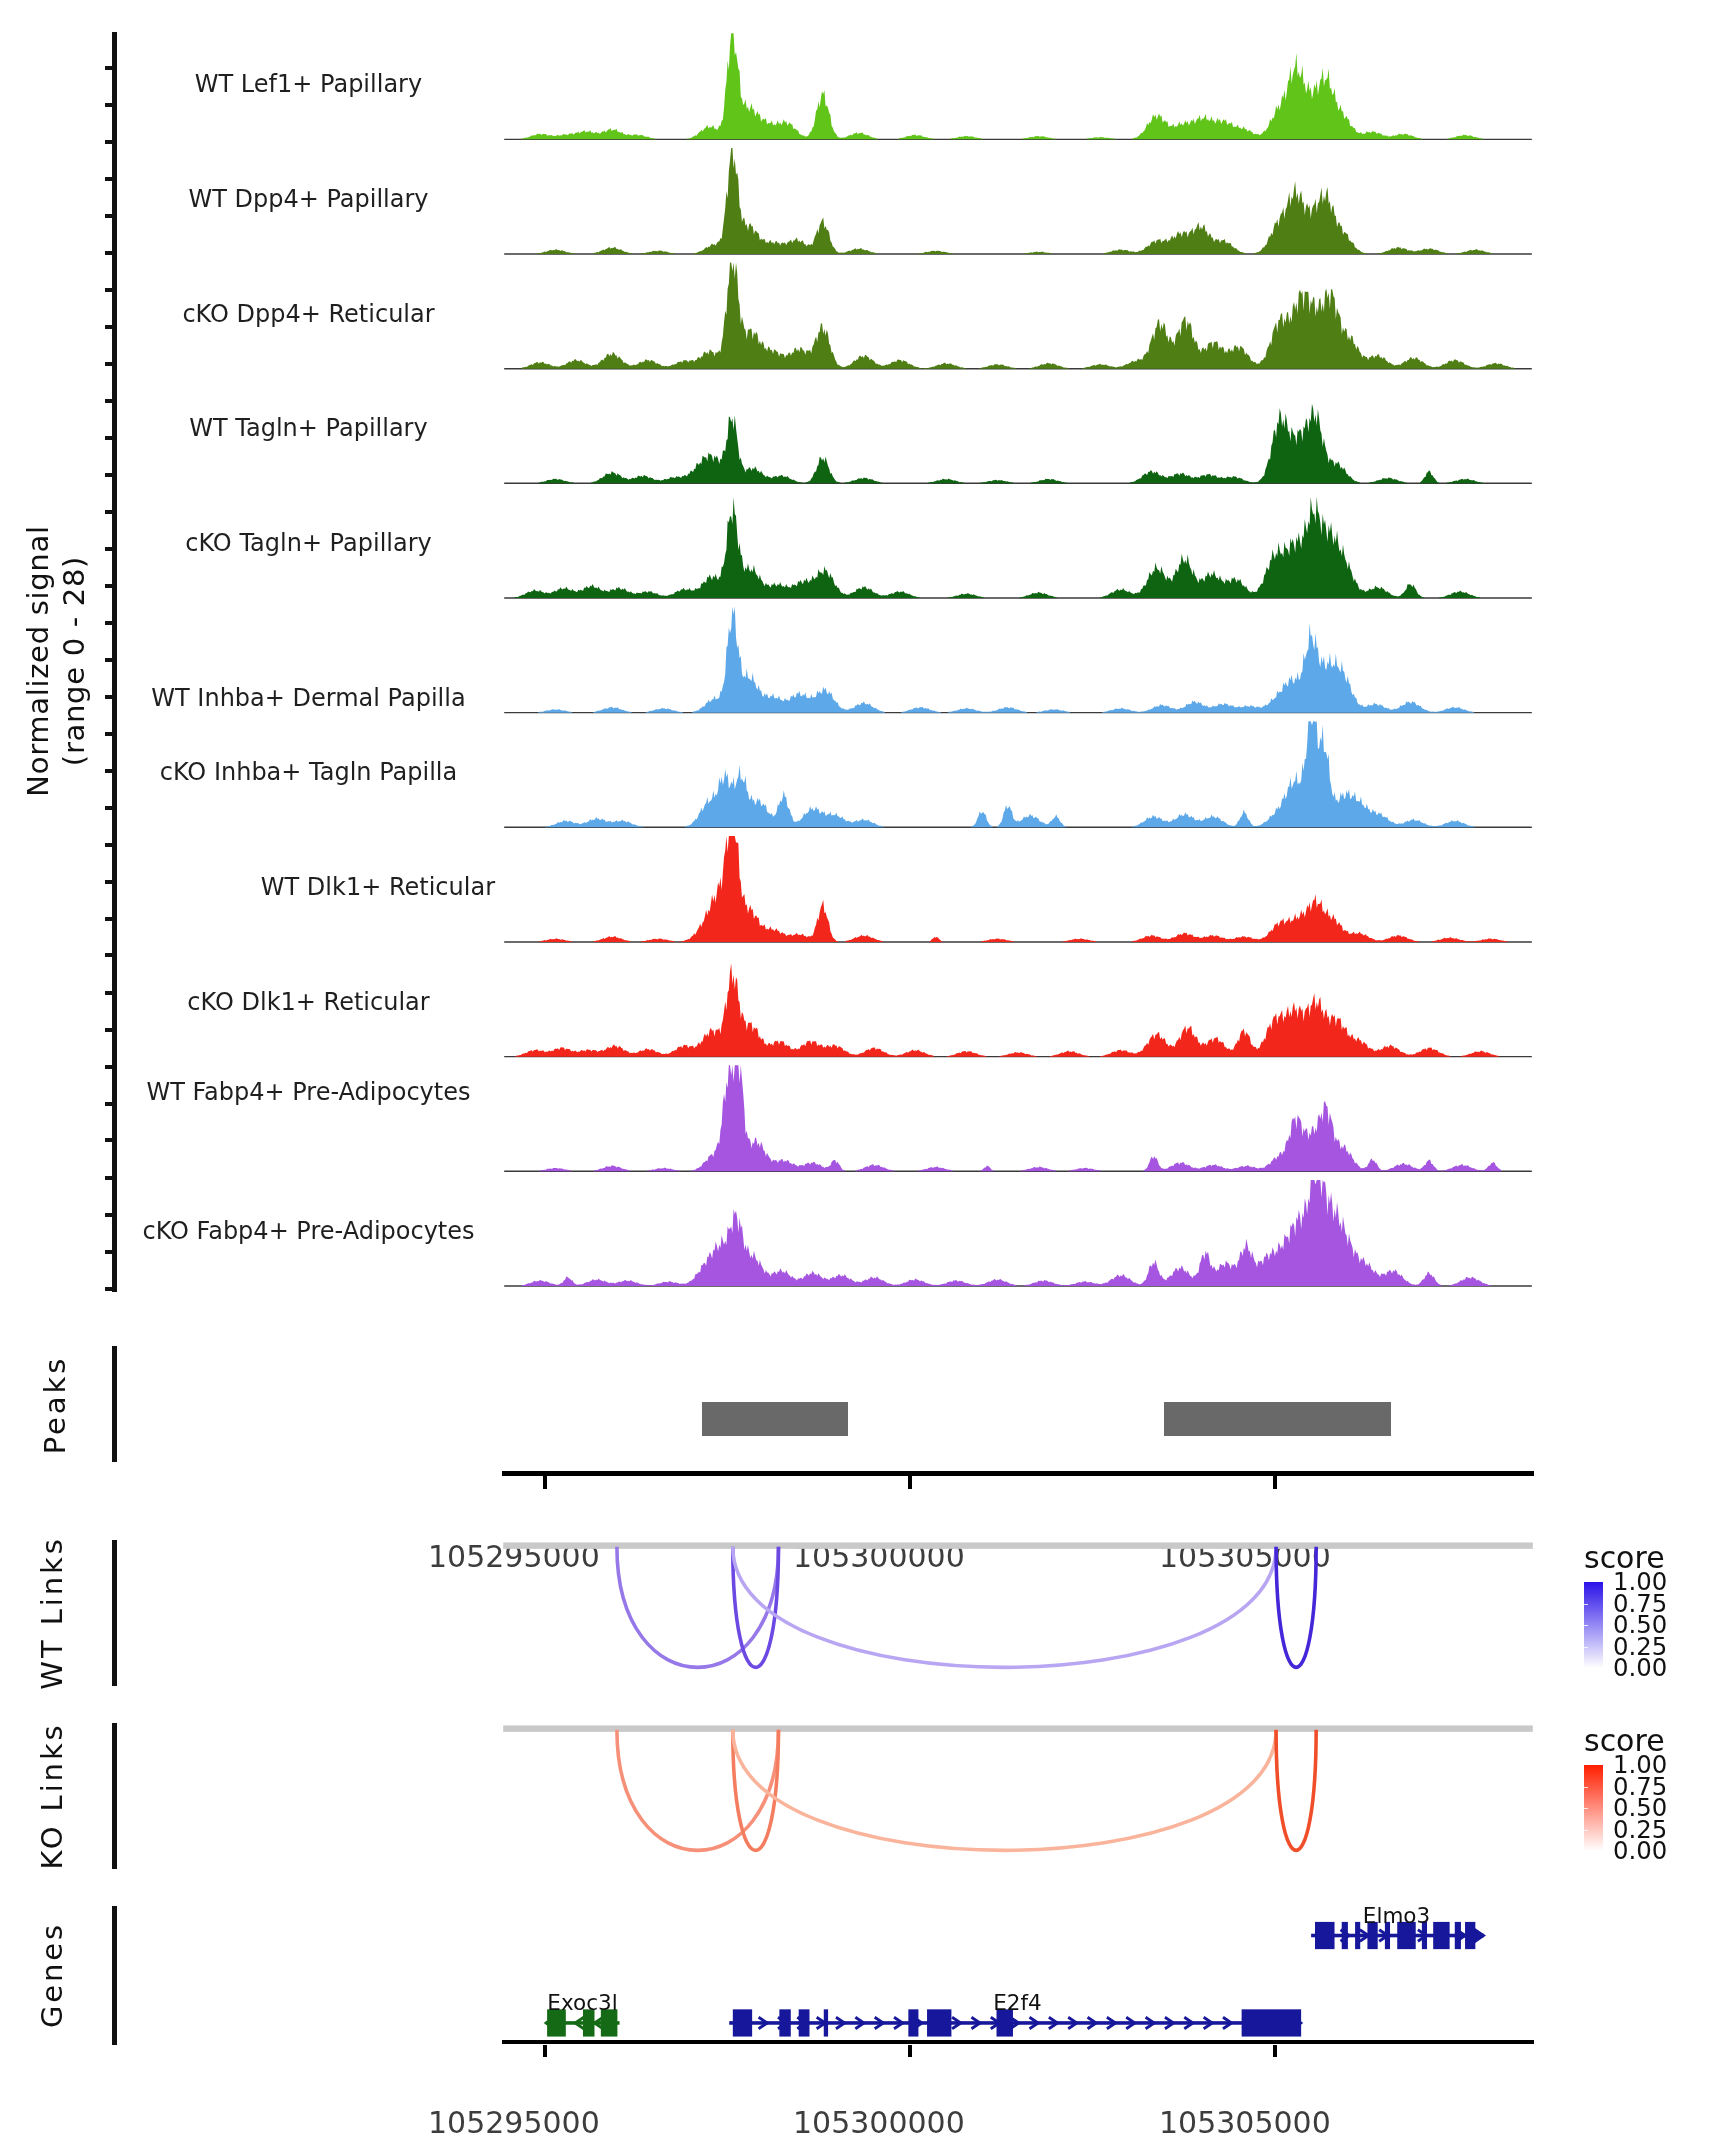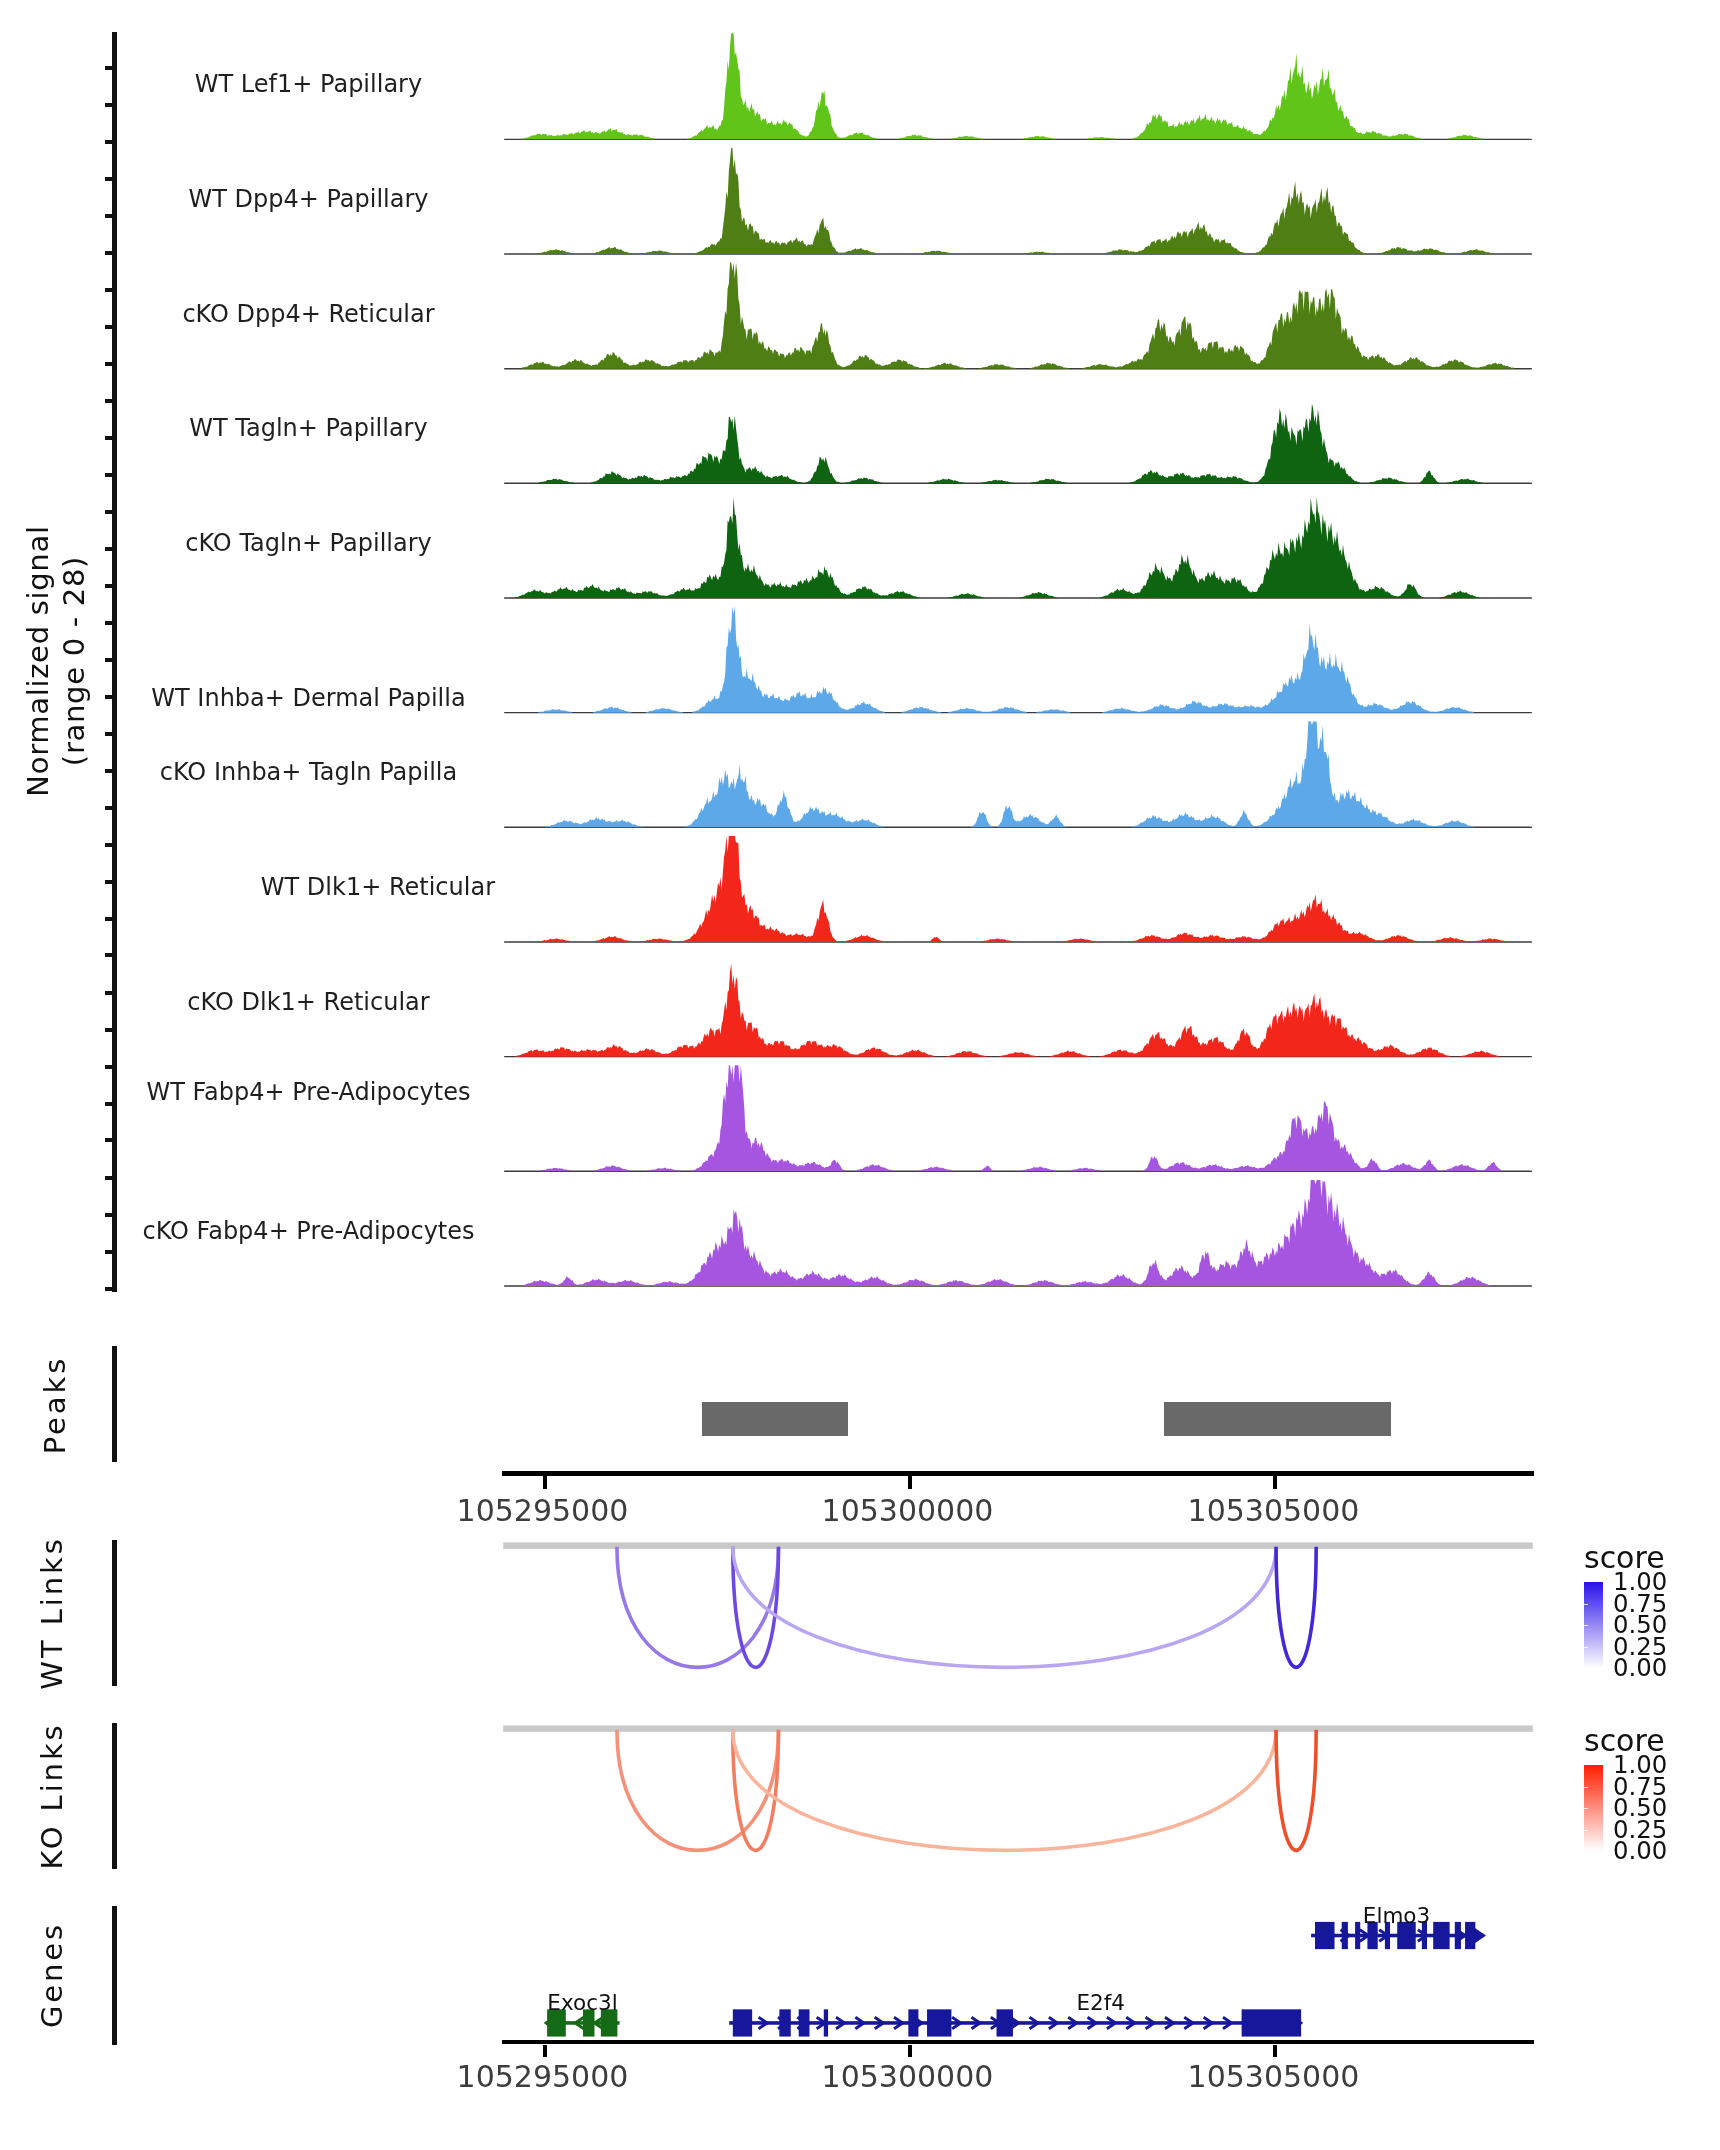--- a/index.html
+++ b/index.html
@@ -1,21 +1,21 @@
 <!DOCTYPE html>
 <html style="font-size:11.5px"><head>
 <meta charset="utf-8">
 <style>
   html,body{margin:0;padding:0;background:#fff;}
   #canvas{position:relative;width:1721px;height:2151px;background:#fff;overflow:hidden;
           font-family:"DejaVu Sans","Liberation Sans",sans-serif;color:#1a1a1a;}
   .abs{position:absolute;}
   .rot{transform:rotate(-90deg);text-align:center;}
   .track-label{font-size:24px;text-align:center;white-space:nowrap;color:#1f1f1f;}
-  .axis-num{font-size:30px;color:#3d3d3d;text-align:center;white-space:nowrap;}
+  .axis-num{font-size:30px;color:#3d3d3d;white-space:nowrap;margin-top:46px;}
   .sec-label{font-size:29px;letter-spacing:2.9px;color:#111;}
   .ylab{font-size:29px;letter-spacing:0.7px;color:#111;white-space:nowrap;}
   .gene-label{font-size:21.5px;color:#111;text-align:center;white-space:nowrap;}
   .legend-title{font-size:30px;color:#111;}
   .legend-num{font-size:24.4px;color:#111;}
   .bracket{background:#111;width:5px;}
   .btick{background:#111;height:3.6px;width:9.3px;}
   .axline{background:#000;}
   .axtick{background:#000;width:3.6px;}
   .peak-bar{background:#696969;}
@@ -240,21 +240,21 @@
       <rect x="413.98440000000005" y="155" width="15.056999999999935" height="38" fill="#17179b"></rect>
       <rect x="448.974" y="155" width="6.0227999999999735" height="38" fill="#17179b"></rect>
       <rect x="566.9922" y="155" width="14.053200000000045" height="38" fill="#17179b"></rect>
       <rect x="593.091" y="155" width="33.9858" height="38" fill="#17179b"></rect>
       <rect x="690.0294" y="155" width="22.943999999999942" height="38" fill="#17179b"></rect>
       <rect x="1032.0384" y="155" width="83.02859999999993" height="38" fill="#17179b"></rect>
     </svg>
   <div id="gene-labels">
       <div class="abs gene-label" style="left: 1289px; top: 1903px; width: 215px;">Elmo3</div>
       <div class="abs gene-label" style="left: 475px; top: 1990px; width: 215px;">Exoc3l</div>
-      <div class="abs gene-label" style="left: 910px; top: 1990px; width: 215px; text-align: right;">E2f4</div>
+      <div class="abs gene-label" style="left: 910px; top: 1990px; width: 215px;">E2f4</div>
     </div>
 
   <div class="abs axline" style="left:502px;top:2040px;width:1032px;height:4.3px;"></div>
   <div id="axis2-ticks">
       <div class="abs axtick" style="left: 543px; top: 2045px; height: 11.5px;"></div>
       <div class="abs axis-num" style="left: 428px; top: 2059px; width: 229px;">105295000</div>
       <div class="abs axtick" style="left: 908px; top: 2045px; height: 11.5px;"></div>
       <div class="abs axis-num" style="left: 793px; top: 2059px; width: 229px;">105300000</div>
       <div class="abs axtick" style="left: 1273px; top: 2045px; height: 11.5px;"></div>
       <div class="abs axis-num" style="left: 1159px; top: 2059px; width: 229px;">105305000</div>

